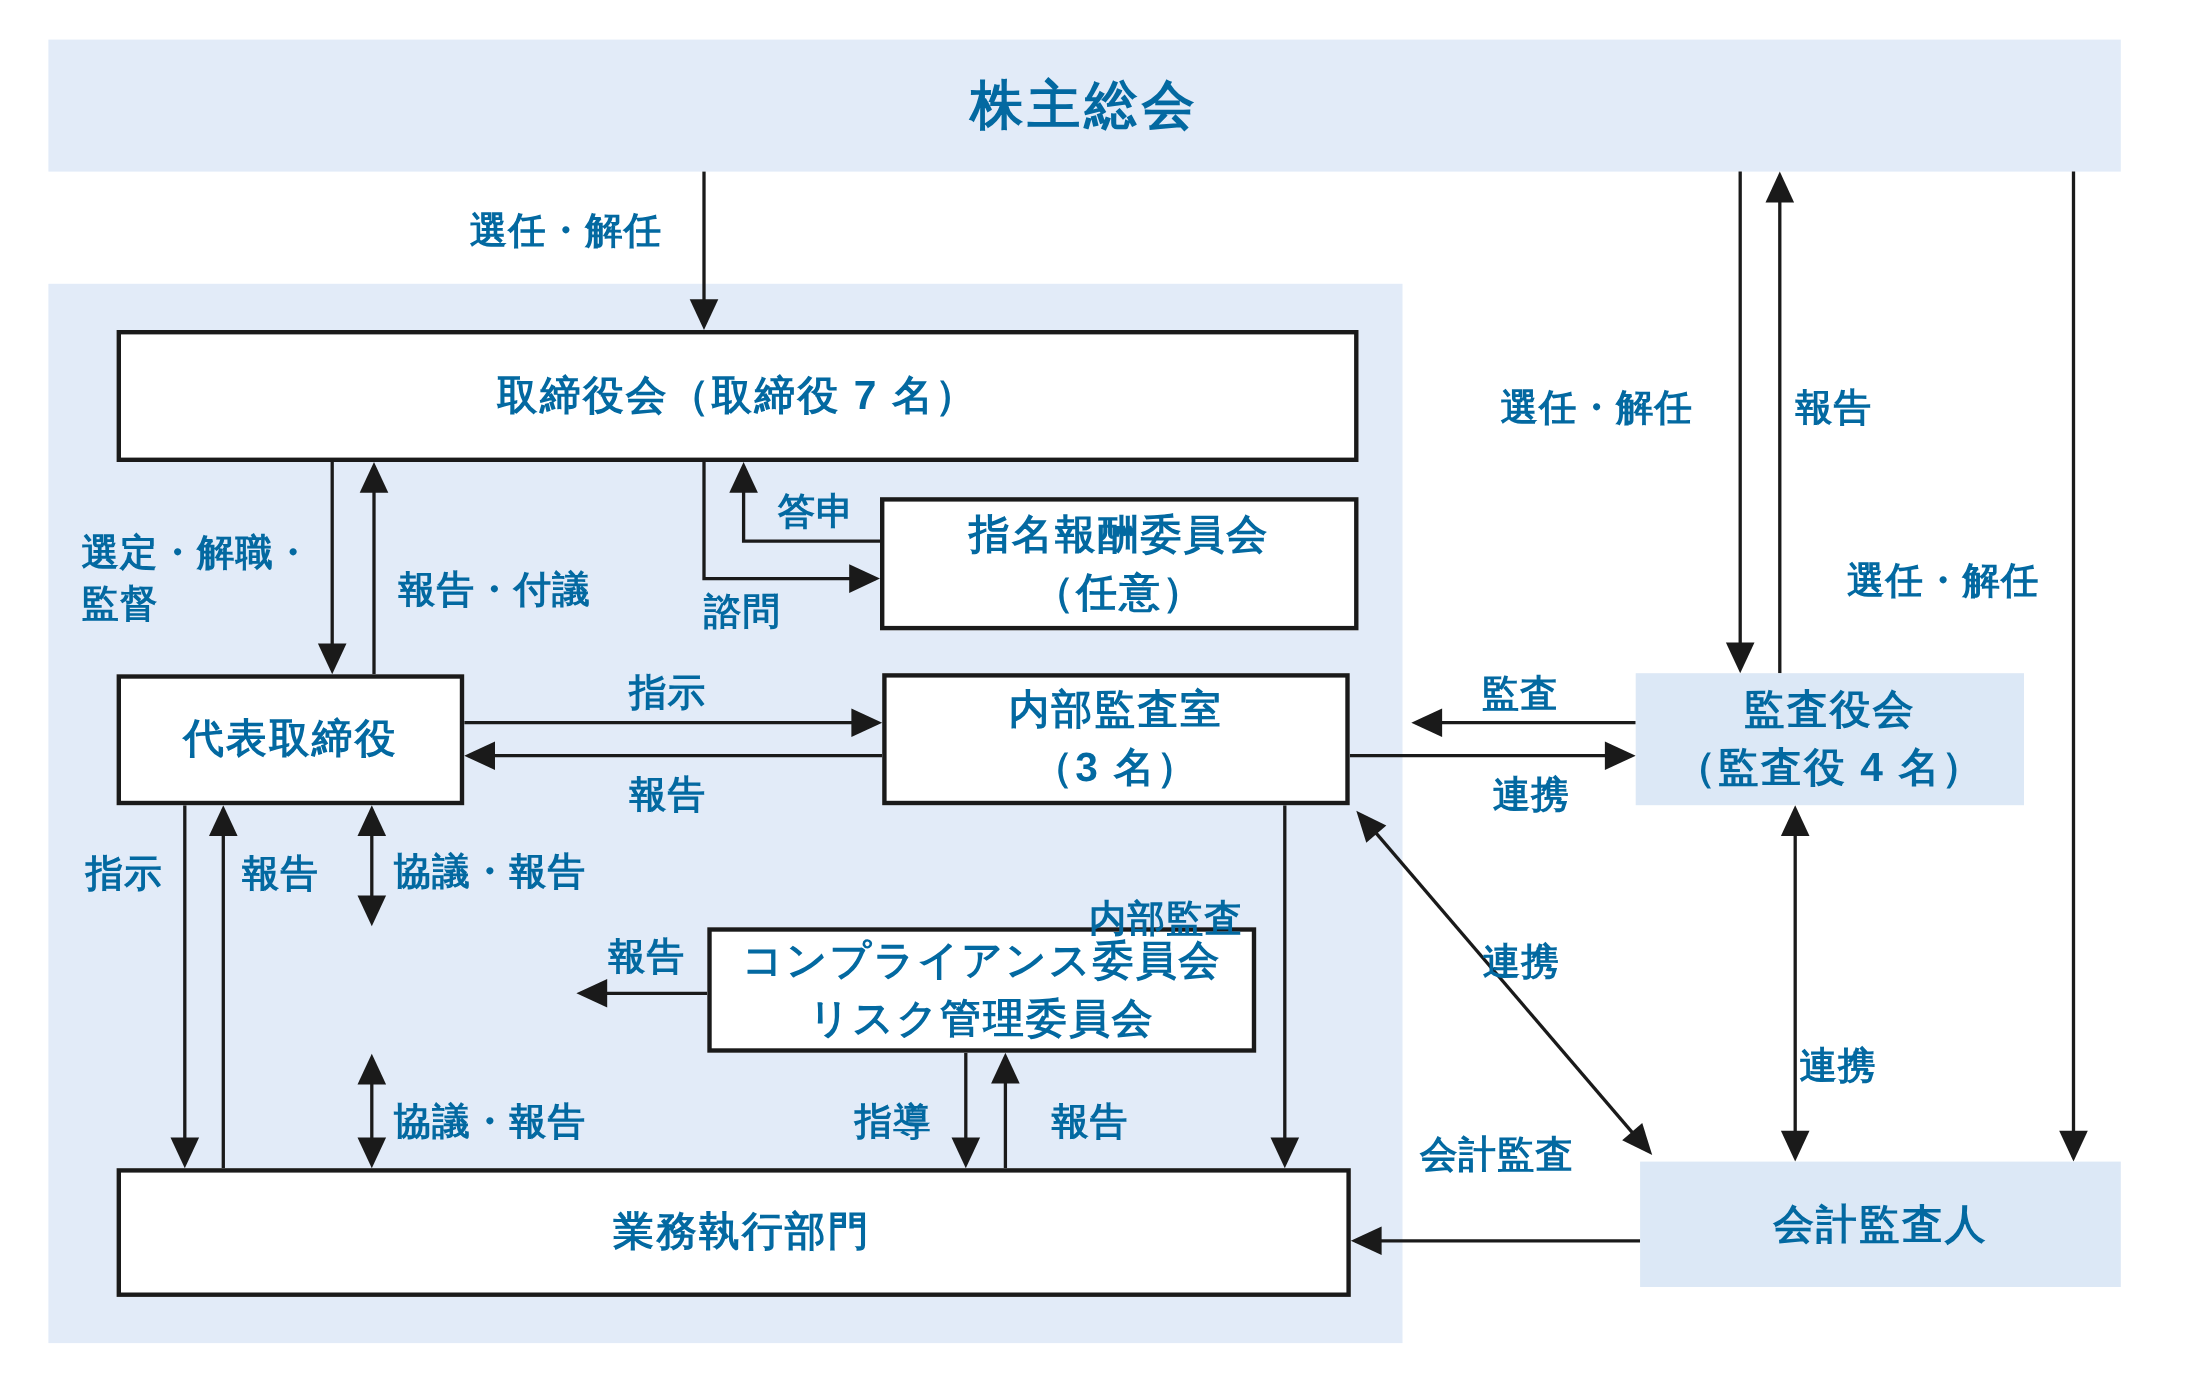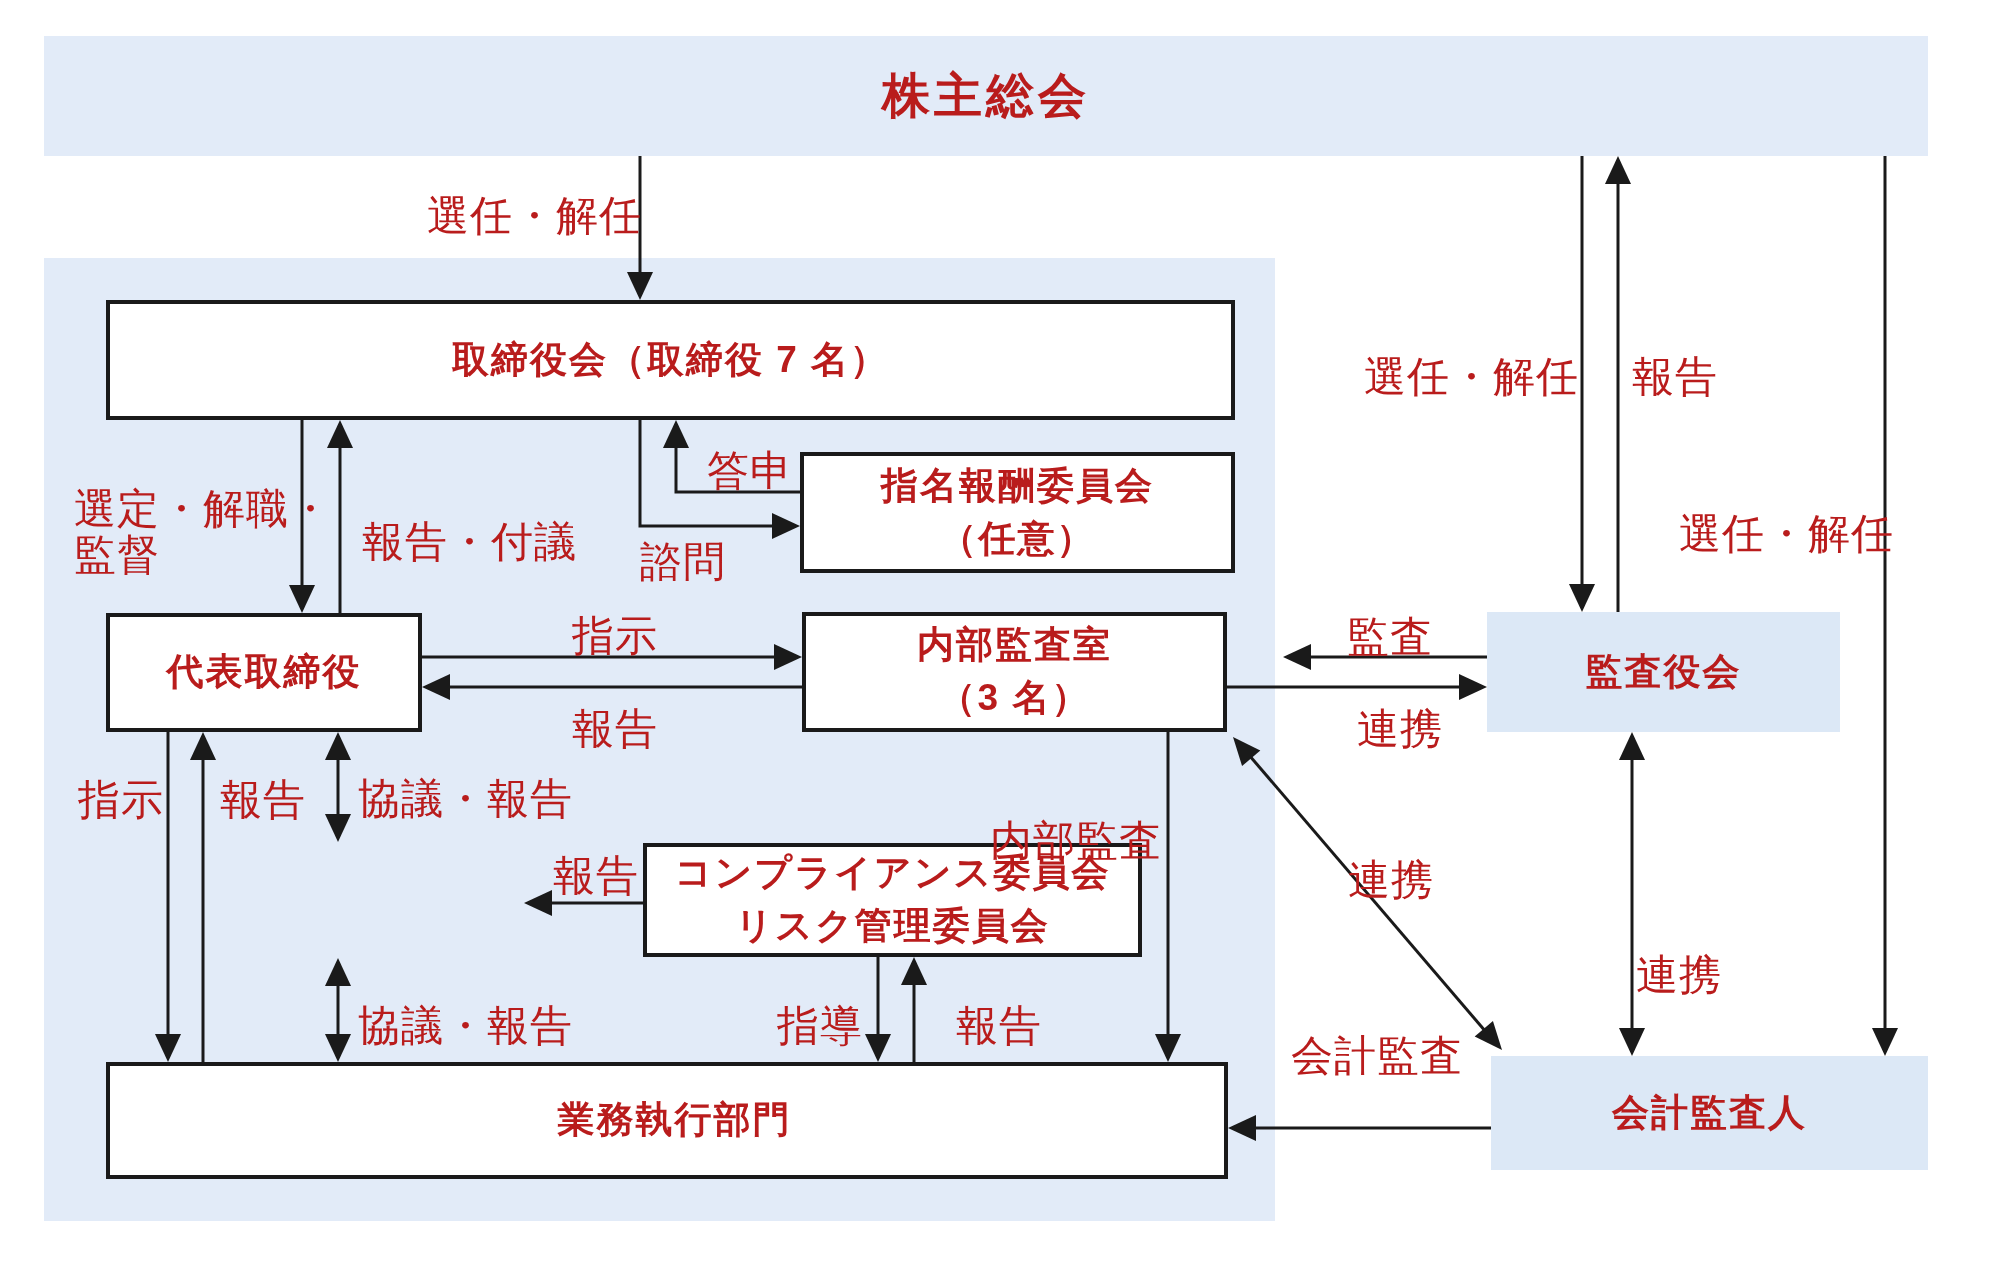--- a/index.html
+++ b/index.html
@@ -1,41 +1,41 @@
 <!DOCTYPE html>
 <html><head>
 <meta charset="utf-8">
 <style>
   html,body { margin:0; padding:0; background:#ffffff; }
   #canvas {
     position:relative; width:1992px; height:1265px;
     background:#ffffff; overflow:hidden;
     font-family:"Liberation Sans","DejaVu Sans",sans-serif;
-    color:#b91c1c;
+    color:#0369a1;
   }
   .band {
     position:absolute; left:44px; top:36px; width:1884px; height:120px;
     background:#e2ebf8; display:flex; align-items:center; justify-content:center;
   }
   .band-title { font-size:48px; font-weight:700; letter-spacing:4px; }
   .panel {
     position:absolute; left:44px; top:258px; width:1231px; height:963px;
     background:#e2ebf8;
   }
   svg.connectors { position:absolute; left:0; top:0; z-index:2; }
   .box {
     position:absolute; box-sizing:border-box; z-index:3;
     background:#ffffff; border:4px solid #1a1a1a;
     display:flex; flex-direction:column; align-items:center; justify-content:center;
     font-size:37px; font-weight:700; text-align:center; line-height:1.42;
     letter-spacing:2px;
   }
   .box.filled { background:#dce8f6; border:none; }
   .lbl {
-    position:absolute; z-index:4; font-size:42px; font-weight:400;
+    position:absolute; z-index:4; font-size:34px; font-weight:700;
     white-space:nowrap; line-height:1.32; letter-spacing:1px;
   }
   #b-board   { left:106px;  top:300px;  width:1129px; height:120px; }
   #b-nomin   { left:800px;  top:452px;  width:435px;  height:121px; }
   #b-ceo     { left:106px;  top:613px;  width:316px;  height:119px; }
   #b-naibu   { left:802px;  top:612px;  width:425px;  height:120px; }
   #b-keiei   { left:242px;  top:842px;  width:282px;  height:116px; }
   #b-comp    { left:643px;  top:843px;  width:499px;  height:114px; }
   #b-gyoumu  { left:106px;  top:1062px; width:1122px; height:117px;padding-left:15px; }
   #b-kansa   { left:1487px; top:612px;  width:353px;  height:120px;justify-content:center; }
@@ -185,20 +185,21 @@
   </div>
   <div class="box" id="b-comp">
     <span>コンプライアンス委員会</span>
     <span>リスク管理委員会</span>
   </div>
   <div class="box" id="b-gyoumu">
     <span>業務執行部門</span>
   </div>
   <div class="box filled" id="b-kansa">
     <span>監査役会</span>
+    <span>（監査役 4 名）</span>
   </div>
   <div class="box filled" id="b-kaikei">
     <span>会計監査人</span>
   </div>
 
   <div class="lbl" style="left:427px; top:188px;">選任・解任</div>
   <div class="lbl" style="left:1364px; top:349px;">選任・解任</div>
   <div class="lbl" style="left:1632px; top:349px;">報告</div>
   <div class="lbl" style="left:1679px; top:506px;">選任・解任</div>
   <div class="lbl" style="left:74px; top:481px;">選定・解職・</div>

